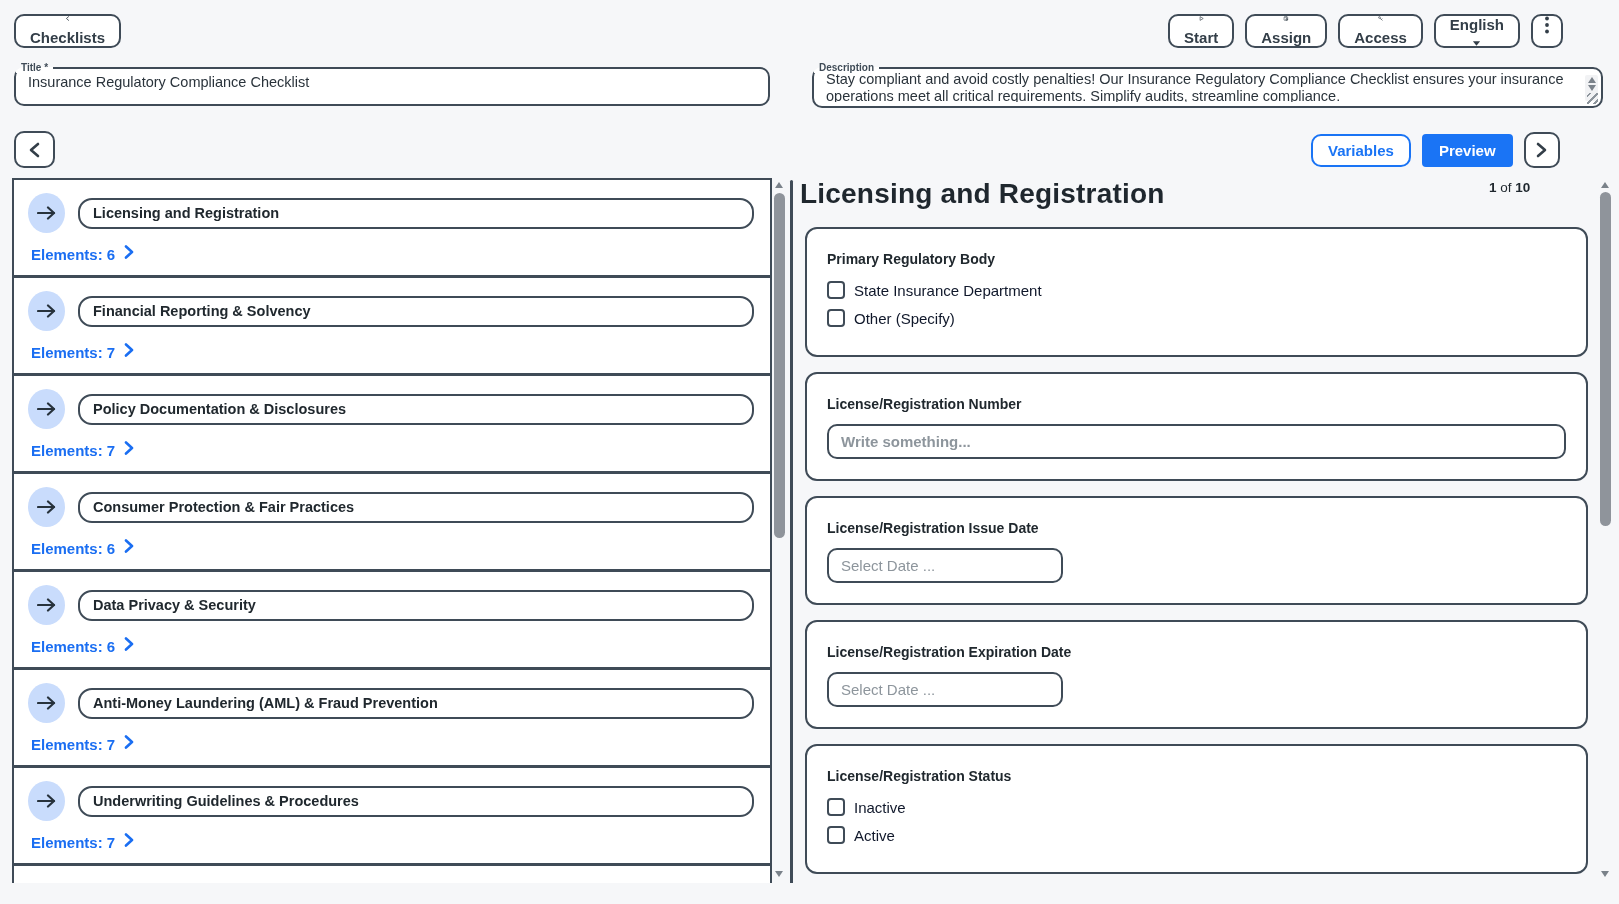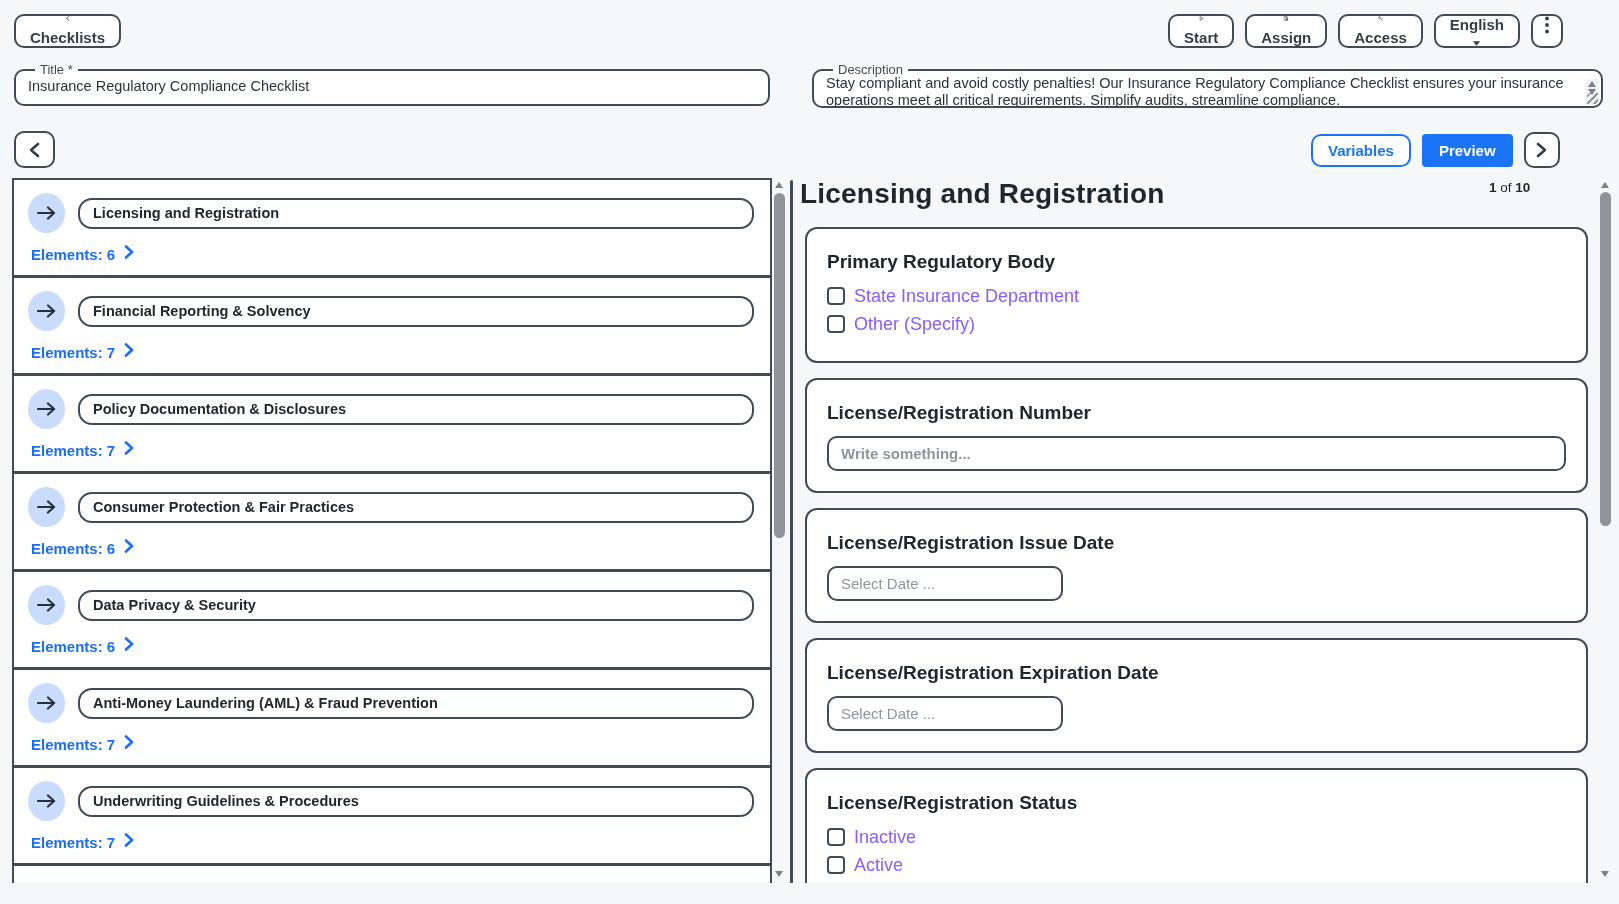--- a/index.html
+++ b/index.html
@@ -20,22 +20,22 @@
   }
   #back-checklists { position:absolute; left:14px; top:14px; }
   #header-actions { position:absolute; right:56px; top:14px; display:flex; gap:11px; }
   .icon-svg { display:inline-block; vertical-align:middle; }
   #kebab-btn { padding:0 12px; }
   
   fieldset {
     position:absolute; border:2px solid #3f4b57; border-radius:10px; background:#fff;
   }
   fieldset legend {
-    font-size:13px; font-weight:normal; color:#3f4b57;
-    margin-left:19px; padding:0 5px;
+    font-size:10px; font-weight:bold; color:#3f4b57;
+    margin-left:0; padding:0 5px;
   }
   #title-fieldset { left:14px; top:62px; width:756px; height:44px; }
   #title-input {
     width:100%; border:0; outline:0; background:transparent;
     font-family:"Liberation Sans", sans-serif;
     font-size:14.5px; color:#2a333b; padding:0 12px 6px 12px; margin-top:-2px;
   }
   #desc-fieldset { left:812px; top:62px; width:791px; height:46px; }
   #desc-text {
     font-size:14.5px; color:#2a333b; line-height:17px;
@@ -101,24 +101,24 @@
     position:absolute; left:800px; top:0px;
     font-size:28px; font-weight:bold; color:#1f272e; letter-spacing:0.2px;
   }
   #pager { position:absolute; left:1489px; top:2px; font-size:13.5px; color:#1f272e; }
   #pager b { font-weight:bold; }
   #fields-stack { position:absolute; left:805px; top:49px; width:783px; display:flex; flex-direction:column; gap:15px; }
   .card {
     background:#fff; border:2px solid #3f4b57; border-radius:12px;
     padding:22px 20px 20px 20px;
   }
-  .card-label { font-size:19px; font-weight:bold; color:#20282e; margin-bottom:12px; }
+  .card-label { font-size:14px; font-weight:bold; color:#20282e; margin-bottom:12px; }
   .cb-row { display:flex; align-items:center; gap:9px; height:22px; margin-bottom:6px; }
   .cb-box { width:18px; height:18px; border:2px solid #3f4b57; border-radius:4px; background:#fff; flex:none; cursor:pointer; }
-  .cb-label { font-size:18px; color:#8b5cf6; }
+  .cb-label { font-size:15px; color:#0f172a; }
   .text-input, .date-input {
     height:35px; border:2px solid #3f4b57; border-radius:10px; background:#fff;
     font-family:"Liberation Sans", sans-serif; font-size:15px; color:#2a333b;
     padding:0 12px; outline:none;
   }
   .text-input { width:100%;font-weight:bold; }
   .date-input { width:236px; }
   .text-input::placeholder, .date-input::placeholder { color:#8d959c; opacity:1; }
 </style>
 </head>

